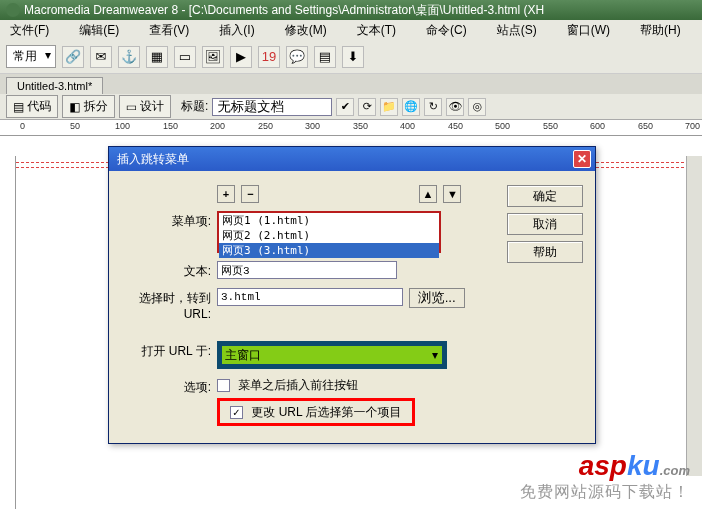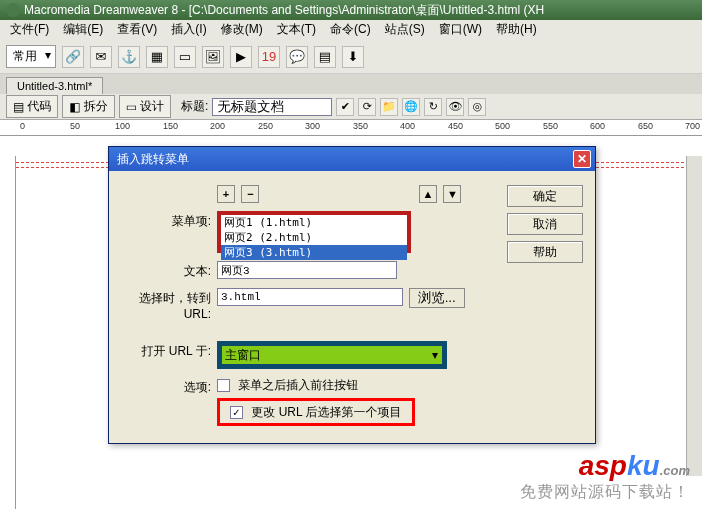--- a/index.html
+++ b/index.html
@@ -1,19 +1,19 @@
 <!DOCTYPE html>
 <html><head>
 <meta charset="utf-8">
 <style>
 *{box-sizing:border-box;margin:0;padding:0}
 body{font-family:"Microsoft YaHei","SimSun",Arial,sans-serif;font-size:12px;background:#fff;width:702px;height:509px;overflow:hidden;position:relative}
 .titlebar{background:linear-gradient(#5a8a5a,#3a6a3a);color:#fff;height:20px;padding:0 6px;display:flex;align-items:center;gap:4px}
 .titlebar .icon{width:14px;height:14px;background:#4a7a4a;border-radius:50%;display:inline-block}
-.menubar{background:#e8e8e0;height:20px;display:flex;align-items:flex-end;padding:0 4px;gap:2px}
+.menubar{background:#e8e8e0;height:20px;display:flex;align-items:center;padding:0 4px;gap:18px}
 .menubar span{padding:2px 6px;cursor:default}
 .toolbar1{background:#e8e8e0;height:34px;display:flex;align-items:center;padding:2px 6px;gap:6px;border-bottom:1px solid #ccc}
 .toolbar1 .sel{border:1px solid #999;background:#fff;padding:2px 18px 2px 6px;position:relative}
 .toolbar1 .sel:after{content:"▾";position:absolute;right:4px}
 .tb-icon{width:22px;height:22px;border:1px solid #bbb;background:#f0f0e8;display:inline-flex;align-items:center;justify-content:center;font-size:13px}
 .tabbar{background:#d8d8d0;height:20px;display:flex;align-items:flex-end;padding-left:6px}
 .tab{background:#e8e8e0;border:1px solid #999;border-bottom:none;padding:2px 10px;font-size:11px}
 .doctoolbar{background:#e8e8e0;height:26px;display:flex;align-items:center;padding:2px 6px;gap:4px;border-bottom:1px solid #aaa}
 .dt-btn{border:1px solid #999;background:#f0f0e8;padding:2px 6px;display:flex;align-items:center;gap:3px}
 .dt-lbl{margin-left:6px}
@@ -29,21 +29,21 @@
 .dlg-title{background:linear-gradient(#3b77dd,#2a5bc8);color:#fff;height:24px;display:flex;align-items:center;justify-content:space-between;padding:0 4px 0 8px;font-size:12px}
 .dlg-close{width:18px;height:18px;background:#d44;border:1px solid #fff;color:#fff;display:flex;align-items:center;justify-content:center;border-radius:2px;font-weight:bold}
 .dlg-body{padding:14px 12px;position:relative;display:flex}
 .dlg-left{flex:1}
 .dlg-right{width:90px;padding-left:14px}
 .dlg-btn{width:76px;height:22px;border:1px solid #888;background:#ece9d8;margin-bottom:6px;display:flex;align-items:center;justify-content:center;box-shadow:1px 1px 0 #fff inset}
 .row{display:flex;align-items:flex-start;margin-bottom:8px}
 .row .lbl{width:96px;text-align:right;padding-right:6px;padding-top:2px}
 .row .ctl{flex:1}
 .sqbtn{width:18px;height:18px;border:1px solid #888;background:#ece9d8;display:inline-flex;align-items:center;justify-content:center;margin-right:3px;font-weight:bold;font-size:11px}
-.listbox{border:4px solid #b91c1c;background:#fff;width:194px;height:42px;font-family:monospace;font-size:11px}
+.listbox{border:2px solid #b91c1c;background:#fff;width:224px;height:42px;font-family:monospace;font-size:11px}
 .listbox div{padding:0 3px;white-space:nowrap}
 .listbox .sel{background:#316ac5;color:#fff}
 .txtin{border:1px solid #7a7a9a;background:#fff;height:18px;padding:1px 3px;font-size:11px;font-family:Liberation Mono, monospace}
 .selin{border:5px solid #0c4a6e;background:#84cc16;height:28px;padding:1px 3px;width:230px;position:relative}
 .selin:after{content:"▾";position:absolute;right:4px;top:2px}
 .browse{border:1px solid #888;background:#ece9d8;height:20px;padding:0 8px;margin-left:6px}
 .chk{width:13px;height:13px;border:1px solid #7a7a9a;background:#fff;display:inline-flex;align-items:center;justify-content:center;margin-right:5px;font-size:10px;vertical-align:middle}
 .redbox{border:3px solid #f00;padding:4px 10px}
 .watermark{position:absolute;right:12px;bottom:6px;text-align:right}
 .watermark .big{font-size:28px;font-weight:bold;font-style:italic}

